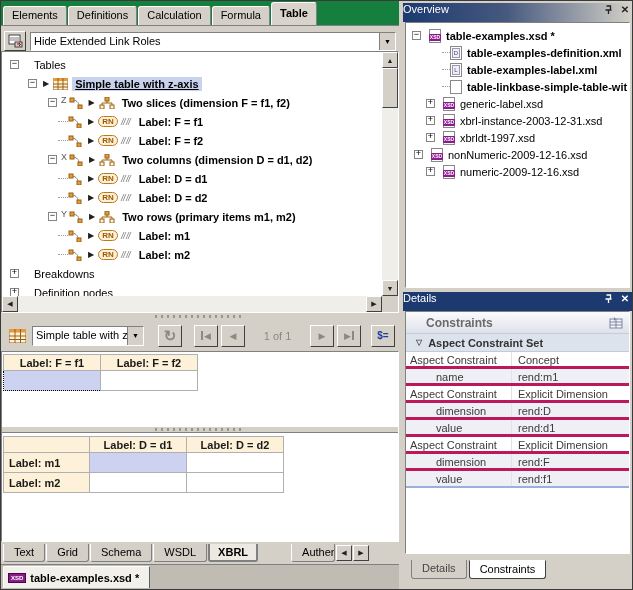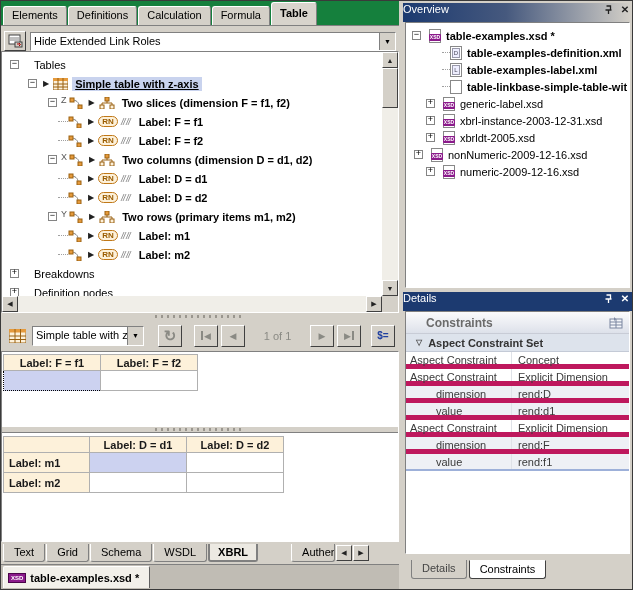--- a/index.html
+++ b/index.html
@@ -180,21 +180,21 @@
     background:linear-gradient(#fbfbfc,#dde1ea); border-bottom:1px solid #c8ccd6;
     color:#6b6b6b; font-weight:bold; font-size:12px;
   }
   .c-header .t-label { flex:1; padding-left:14px; }
   .c-section {
     height:18px; display:flex; align-items:center; gap:6px; padding:0 6px 0 10px;
     background:#dde3ec; border-bottom:1px solid #c4cad6; font-weight:bold; color:#333;
   }
   .tri-down { font-size:8px; color:#555; }
   .tri-down::before{ content:"▽"; }
-  .drow { height:17px; display:flex; border-bottom:5px solid #be185d; color:#3a3a3a; }
+  .drow { height:17px; display:flex; border-bottom:3px solid #be185d; color:#3a3a3a; }
   .dkey { width:106px; padding:2px 4px; border-right:1px solid #dfe2e8; white-space:nowrap; }
   .dval { flex:1; padding:2px 6px; white-space:nowrap; }
   .drow.sub { background:#eef0f5; }
   .drow.sub .dkey { padding-left:30px; }
   .drow.last { border-bottom:2px solid #9db0d9; }
 
   .rp-tabs { flex:1; display:flex; align-items:flex-start; padding:6px 2px 0 8px; gap:2px; }
   .rtab {
     height:19px; padding:2px 10px; background:#d4d0c8;
     border:1px solid #808080; border-top:none; border-radius:0 0 3px 3px; color:#444;
@@ -622,21 +622,21 @@
         <span class="doc-ico" style="margin-left:4px">
             <span class="badge-xsd">XSD</span>
           </span>
         <span class="lbl">xbrl-instance-2003-12-31.xsd</span>
       </div>
       <div class="orow" style="padding-left:20px">
         <span class="exp plus"></span>
         <span class="doc-ico" style="margin-left:4px">
             <span class="badge-xsd">XSD</span>
           </span>
-        <span class="lbl">xbrldt-2005.xsd</span>
+        <span class="lbl">xbrldt-1997.xsd</span>
       </div>
       <div class="orow" style="padding-left:8px">
         <span class="exp plus"></span>
         <span class="doc-ico" style="margin-left:4px">
             <span class="badge-xsd">XSD</span>
           </span>
         <span class="lbl">nonNumeric-2009-12-16.xsd</span>
       </div>
       <div class="orow" style="padding-left:20px">
         <span class="exp plus"></span>
@@ -673,20 +673,24 @@
         </span>
       </div>
       <div class="c-section">
         <span class="tri-down"></span>
         <span>Aspect Constraint Set</span>
       </div>
       <div class="drow">
         <span class="dkey">Aspect Constraint</span>
         <span class="dval">Concept</span>
       </div>
+      <div class="drow sub">
+        <span class="dkey">name</span>
+        <span class="dval">rend:m1</span>
+      </div>
       <div class="drow">
         <span class="dkey">Aspect Constraint</span>
         <span class="dval">Explicit Dimension</span>
       </div>
       <div class="drow sub">
         <span class="dkey">dimension</span>
         <span class="dval">rend:D</span>
       </div>
       <div class="drow sub">
         <span class="dkey">value</span>

